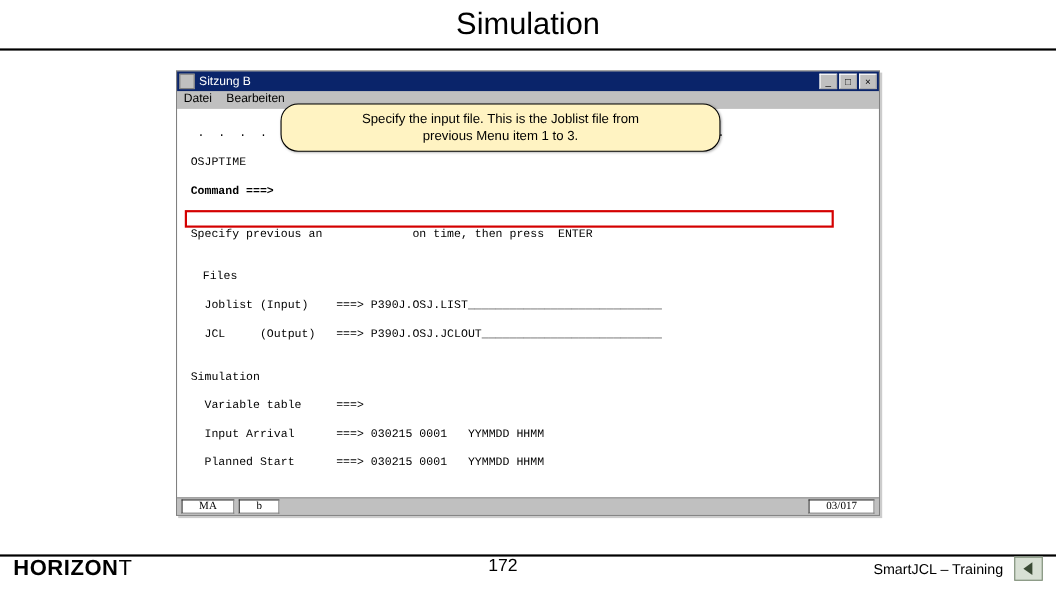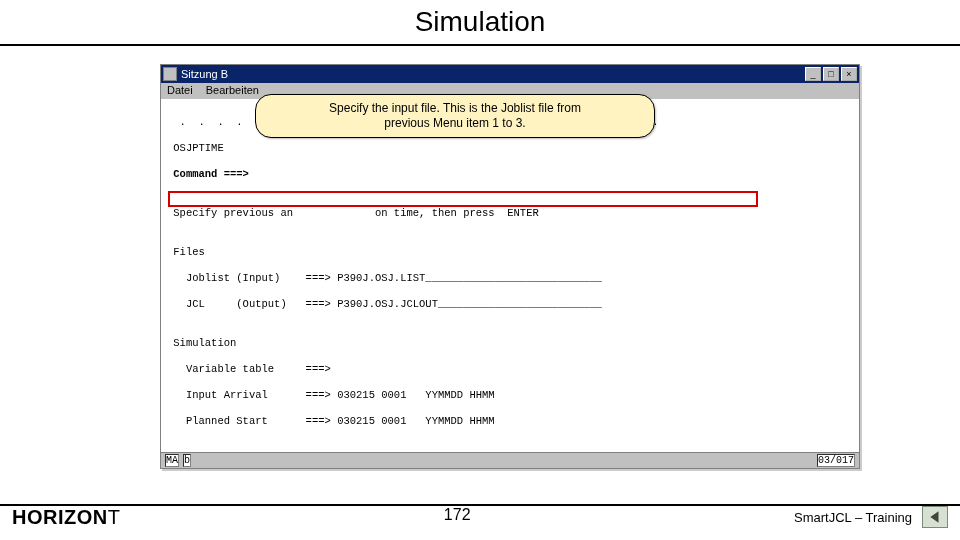--- a/index.html
+++ b/index.html
@@ -29,21 +29,21 @@
     position: relative;
     width: 640px;
     height: 410px;
     margin: 18px auto 0 auto;
   }
 
   
   .term-window {
     position: absolute;
     left: 0; top: 0;
-    width: 700px;
+    width: 640px;
     height: 405px;
     border: 1px solid #808080;
     background: #c0c0c0;
     box-shadow: 2px 2px 0 rgba(0,0,0,.2);
   }
   .titlebar {
     height: 18px;
     background: linear-gradient(#0a246a, #0a246a);
     color: #fff;
     display: flex;
@@ -98,21 +98,22 @@
     display: flex;
     align-items: center;
     font-family: "Courier New", monospace;
     font-size: 10px;
     padding: 0 4px;
     justify-content: space-between;
   }
   .statusbar .left-boxes { display:flex; gap:4px; }
   .statusbar .box {
     background:#fff; border:1px inset #808080;
-    padding:0 0;
+    padding:0 15px;
+    font-family:Liberation Serif, serif;
   }
 
   
   .highlight-box {
     position: absolute;
     border: 2px solid #d40000;
     background: transparent;
     pointer-events: none;
   }
 
@@ -193,21 +194,21 @@
       <span>Datei</span>
       <span>Bearbeiten</span>
     </div>
     <div class="term-body">
 <span style="display: block;">  .  .  .  .  .  .  .  .  .  .  .  .  .  .  .  .  .  .  .  .  .  .  .  .  .  .</span>
 <span style="display: block;"> OSJPTIME</span>
 <span style="display: block; font-weight: bold;"> Command ===&gt;</span>
 <span style="display: block;"></span>
 <span style="display: block;"> Specify previous an             on time, then press  ENTER</span>
 <span style="display: block;"></span>
-<span style="display: block;"> Files</span>
+<span style="display: block; margin-left: 11px;"> Files</span>
 <span style="display: block;">   Joblist (Input)    ===&gt; P390J.OSJ.LIST____________________________</span>
 <span style="display: block;">   JCL     (Output)   ===&gt; P390J.OSJ.JCLOUT__________________________</span>
 <span style="display: block;"></span>
 <span style="display: block;"> Simulation</span>
 <span style="display: block;">   Variable table     ===&gt;</span>
 <span style="display: block;">   Input Arrival      ===&gt; 030215 0001   YYMMDD HHMM</span>
 <span style="display: block;">   Planned Start      ===&gt; 030215 0001   YYMMDD HHMM</span>
 
 
 

